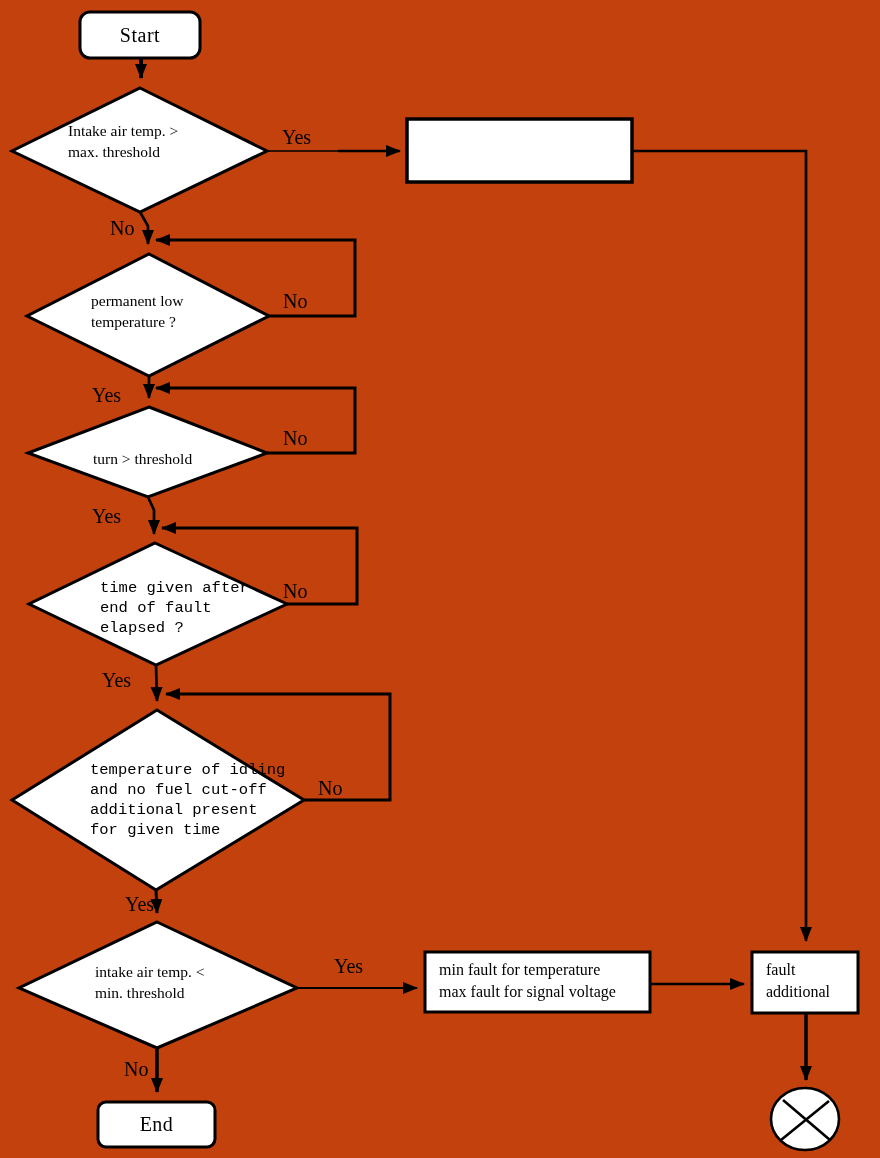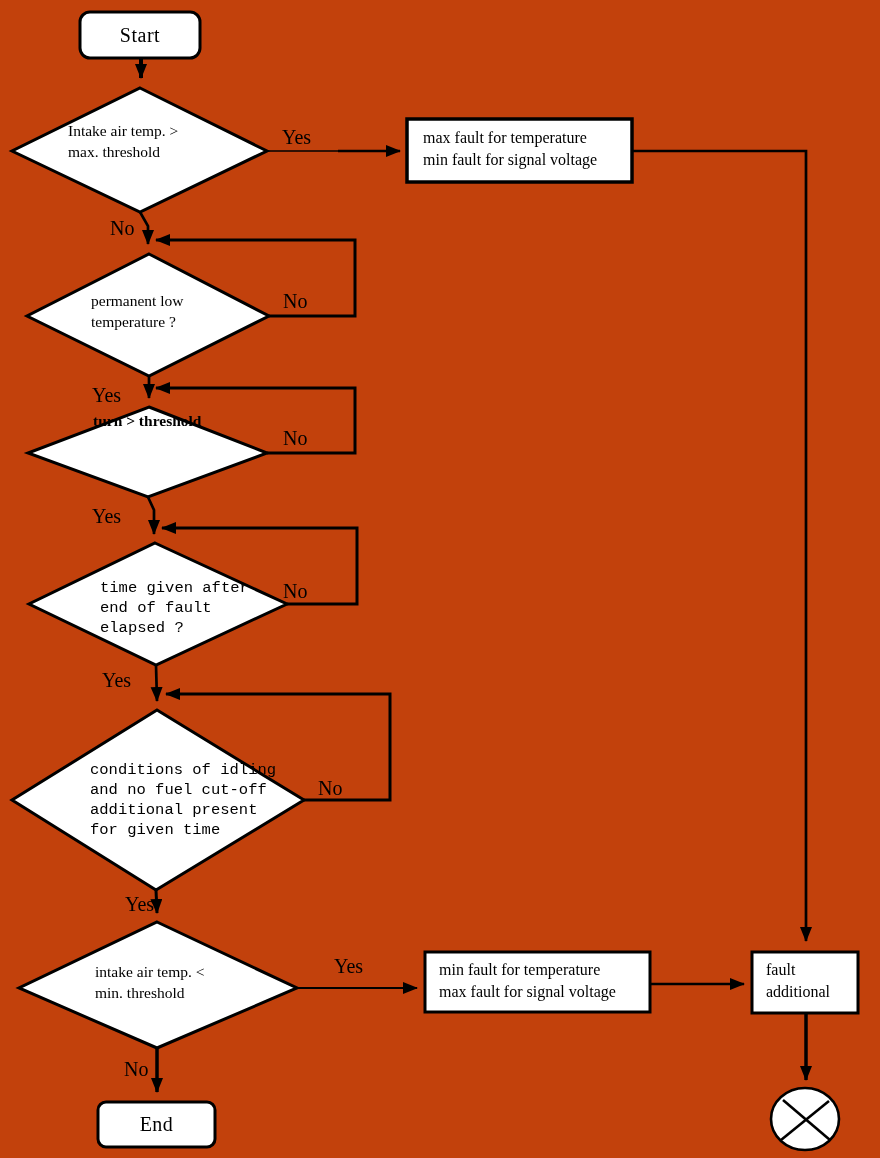--- a/index.html
+++ b/index.html
@@ -98,42 +98,38 @@
     </g>
   </svg>
 
   <div class="txt terminator-label" style="left:80px; top:12px; width:120px; height:46px;">Start</div>
 
   <div class="txt node-text" style="left:68px; top:120px;">
     <div>Intake air temp. &gt;</div>
     <div>max. threshold</div>
   </div>
 
-  <div class="txt node-text lh22" style="left:423px; top:127px;">
-    <div>max fault for temperature</div>
-    <div>min fault for signal voltage</div>
-  </div>
 
   <div class="txt node-text" style="left:91px; top:290px;">
     <div>permanent low</div>
     <div>temperature ?</div>
   </div>
 
-  <div class="txt node-text" style="left:93px; top:410px;font-weight:bold;">
+  <div class="txt node-text" style="left:93px; top:448px;">
     <div>turn &gt; threshold</div>
   </div>
 
   <div class="txt node-text lh20" style="left:100px; top:578px;">
     <div>time given after</div>
     <div>end of fault</div>
     <div>elapsed ?</div>
   </div>
 
   <div class="txt node-text lh20" style="left:90px; top:760px;">
-    <div>conditions of idling</div>
+    <div>temperature of idling</div>
     <div>and no fuel cut-off</div>
     <div>additional present</div>
     <div>for given time</div>
   </div>
 
   <div class="txt node-text" style="left:95px; top:961px;">
     <div>intake air temp. &lt;</div>
     <div>min. threshold</div>
   </div>
 

